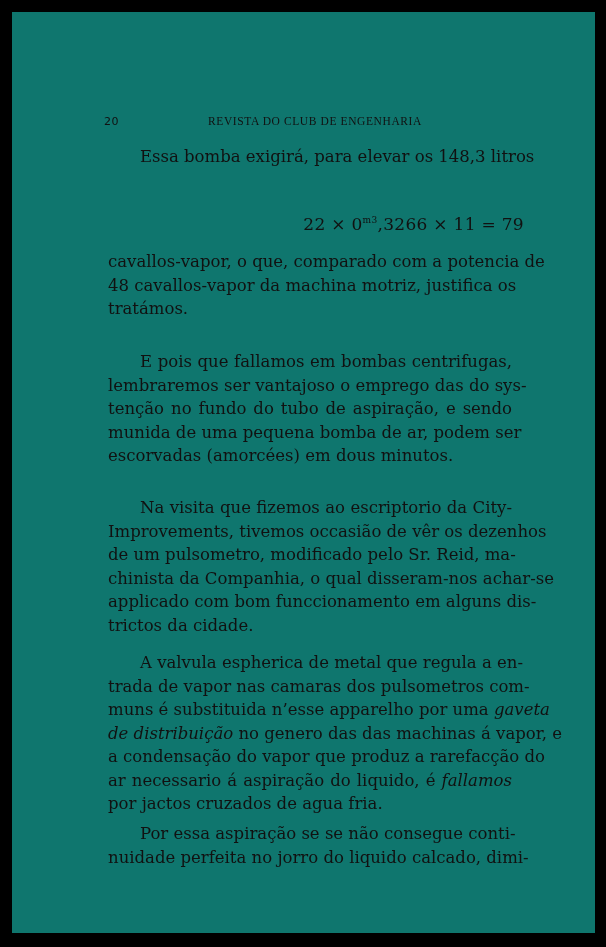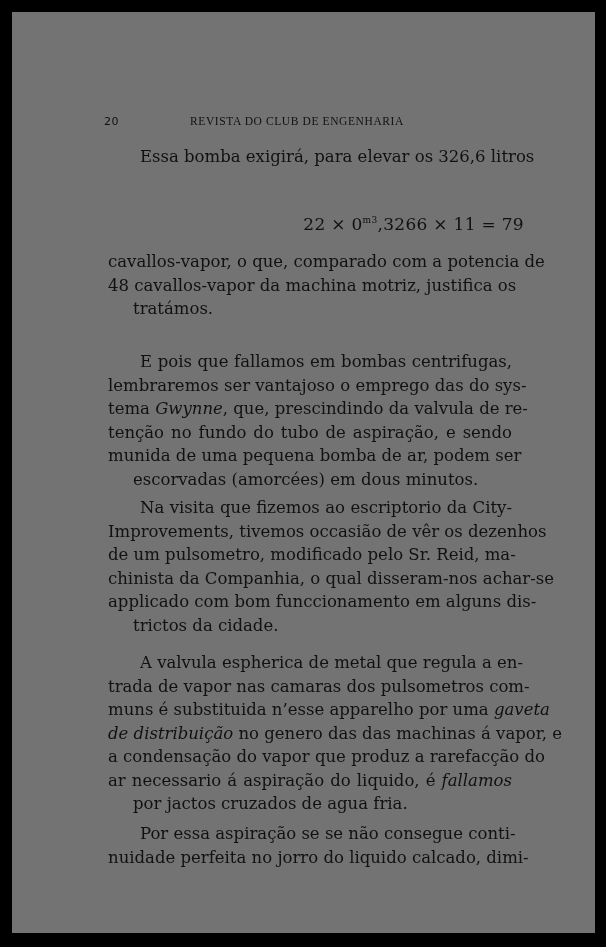--- a/index.html
+++ b/index.html
@@ -1,75 +1,74 @@
 <!DOCTYPE html>
 <html><head>
 <meta charset="utf-8">
 <style>
   html, body { margin:0; padding:0; }
   body { width:606px; height:947px; background:#000; position:relative; overflow:hidden; }
   .page {
     position:absolute; left:12px; top:12px; width:583px; height:921px;
-    background:#737373;
+    background:#0f766e;
   }
   .content {
     position:absolute; left:96px; top:0; width:404px;
     font-family:"DejaVu Serif", "Liberation Serif", serif;
     color:#111;
   }
   .running-head {
     position:absolute; top:103px; left:-4px; width:420px;
     font-family:"Liberation Serif", serif; font-size:11.5px; letter-spacing:0.6px;
   }
   .running-head .pgno { position:absolute; left:0; top:0; font-family:"DejaVu Sans", sans-serif; font-size:11px; }
-  .running-head .title { position:absolute; left:86px; top:0; }
+  .running-head .title { position:absolute; left:104px; top:0; }
   .para {
     position:absolute; left:0; width:404px;
     font-size:16.5px; line-height:23.5px; text-align:justify;
     text-align-last:left; margin:0;
   }
   .para .line { display:block; text-align:justify; text-align-last:justify; white-space:nowrap; height:23.5px; }
-  .para .line.last { text-align-last:left;margin-left:25px; }
+  .para .line.last { text-align-last:left; }
   .para .line.indent { padding-left:32px; }
   .formula {
     position:absolute; top:202px; left:12px; width:404px; text-align:right;
     font-size:17px; letter-spacing:0.3px;
   }
   .formula sup { font-size:9px; vertical-align:7px; }
   i { font-style:italic; }
 </style>
 </head>
 <body>
 
 <div class="page">
   <div class="content">
 
     <div class="running-head">
       <span class="pgno">20</span>
       <span class="title">REVISTA DO CLUB DE ENGENHARIA</span>
     </div>
 
     <p class="para" style="top:133px">
-      <span class="line indent">Essa bomba exigirá, para elevar os 326,6 litros</span>
+      <span class="line indent">Essa bomba exigirá, para elevar os 148,3 litros</span>
     </p>
 
     <div class="formula">
       <span>22 × 0</span><sup>m3</sup><span>,3266 × 11 = 79</span>
     </div>
 
     <p class="para" style="top:238px">
       <span class="line">cavallos-vapor, o que, comparado com a potencia de</span>
       <span class="line">48 cavallos-vapor da machina motriz, justifica os</span>
       <span class="line last">tratámos.</span>
     </p>
 
     <p class="para" style="top:338px">
       <span class="line indent">E pois que fallamos em bombas centrifugas,</span>
       <span class="line">lembraremos ser vantajoso o emprego das do sys-</span>
-      <span class="line"><span>tema </span><i>Gwynne</i><span>, que, prescindindo da valvula de re-</span></span>
       <span class="line">tenção no fundo do tubo de aspiração, e sendo</span>
       <span class="line">munida de uma pequena bomba de ar, podem ser</span>
       <span class="line last">escorvadas (amorcées) em dous minutos.</span>
     </p>
 
     <p class="para" style="top:484px">
       <span class="line indent">Na visita que fizemos ao escriptorio da City-</span>
       <span class="line">Improvements, tivemos occasião de vêr os dezenhos</span>
       <span class="line">de um pulsometro, modificado pelo Sr. Reid, ma-</span>
       <span class="line">chinista da Companhia, o qual disseram-nos achar-se</span>

